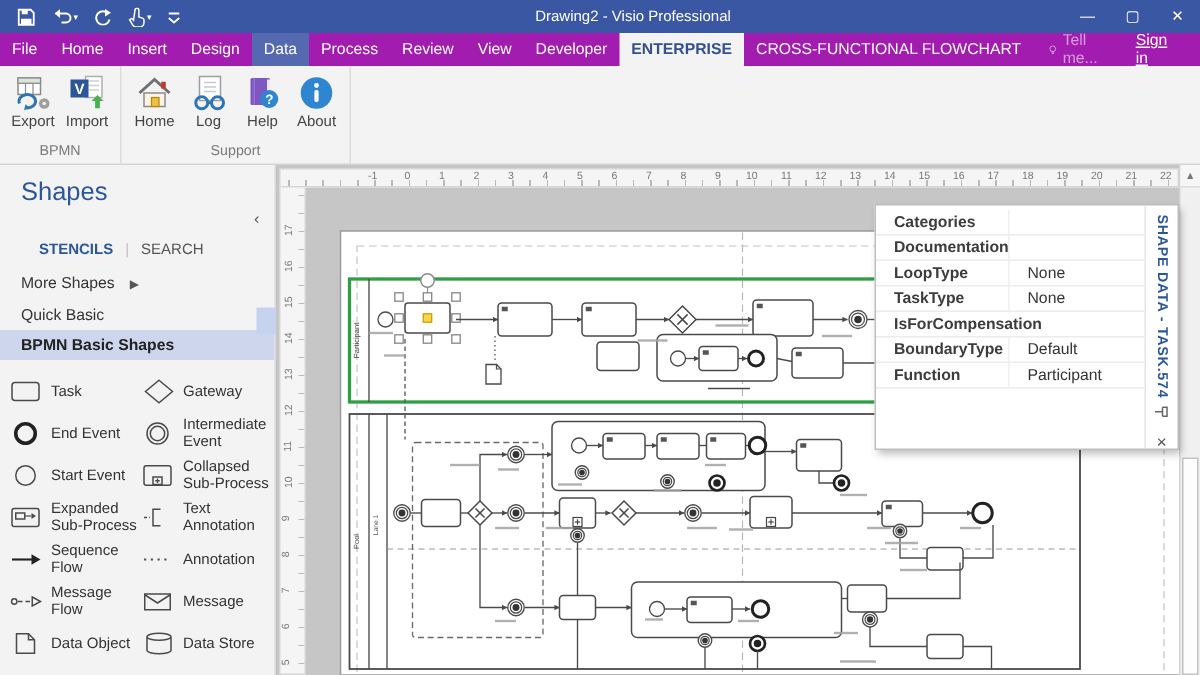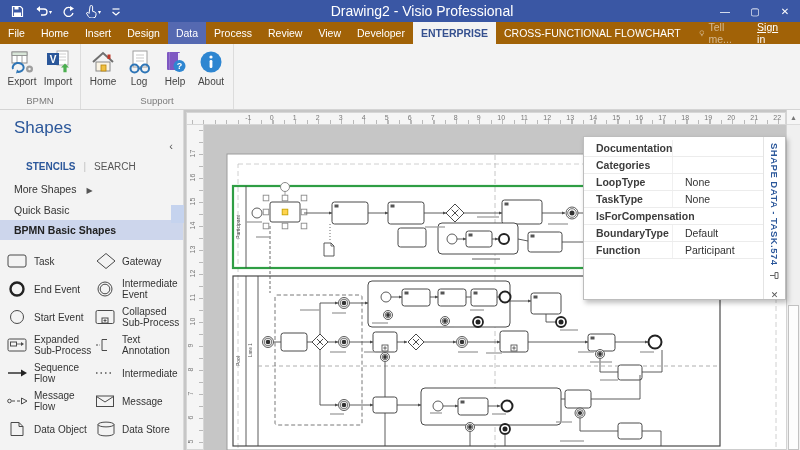--- a/index.html
+++ b/index.html
@@ -5,26 +5,26 @@
   * { margin:0; padding:0; box-sizing:border-box; }
   html,body { width:800px; height:450px; overflow:hidden; font-family:"Liberation Sans", sans-serif; background:#c6c6c6; }
   .app { position:relative; width:800px; height:450px; }
 
   
   .titlebar { position:absolute; top:0; left:0; width:800px; height:22px; background:#3a57a4; display:flex; align-items:center; }
   .qat { display:flex; align-items:center; gap:4px; padding-left:8px; }
   .qat .qbtn { display:flex; align-items:center; color:#fff; height:18px; padding:0 3px; }
   .qat svg { display:block; }
   .qat .drop { font-size:6px; color:#fff; margin-left:1px; }
-  .wintitle { position:absolute; left:0; right:0; text-align:center; color:#fff; font-size:14px; pointer-events:none;padding-left:44px; }
+  .wintitle { position:absolute; left:0; right:0; text-align:center; color:#fff; font-size:10px; pointer-events:none;padding-left:44px; }
   .winbtns { margin-left:auto; display:flex; height:22px; }
   .winbtn { width:30px; height:22px; color:#fff; font-size:10px; display:flex; align-items:center; justify-content:center; }
 
   
-  .tabbar { position:absolute; top:22px; left:0; width:800px; height:22px; background:#a16207; display:flex; align-items:stretch; }
+  .tabbar { position:absolute; top:22px; left:0; width:800px; height:22px; background:#a21caf; display:flex; align-items:stretch; }
   #tabs { display:flex; align-items:stretch; }
   .tab { color:#fff; font-size:10.5px; padding:0 8px; display:flex; align-items:center; white-space:nowrap; }
   .tab.hl { background:#5569b1; }
   .tab.active { background:#f3f3f3; color:#35508f; font-weight:bold; }
   .tab-right { margin-left:auto; display:flex; align-items:center; }
   .tellme { color:rgba(255,255,255,.55); font-size:10.5px; display:flex; align-items:center; gap:4px; padding:0 10px; }
   .signin { color:#fff; font-size:10.5px; padding:0 12px;text-decoration:underline; }
   .closedoc { color:#fff; font-size:10px; padding:0 10px; }
 
   
@@ -323,21 +323,21 @@
             <svg width="24" height="18" viewBox="0 0 24 18">
               <path d="M2 9 h14" stroke="#222" stroke-width="1.4"></path>
               <path d="M15 5.5 L21 9 L15 12.5 z" fill="#222"></path>
             </svg>
             <span class="slabel">Sequence Flow</span>
           </div>
           <div class="sitem">
             <svg width="24" height="18" viewBox="0 0 24 18">
               <path d="M2 9 h18" stroke="#555" stroke-width="1.4" stroke-dasharray="1.5,3"></path>
             </svg>
-            <span class="slabel">Intermediate</span>
+            <span class="slabel">Annotation</span>
           </div>
           <div class="sitem">
             <svg width="24" height="18" viewBox="0 0 24 18">
               <circle cx="3.5" cy="9" r="1.8" fill="none" stroke="#4a4a4a" stroke-width="1"></circle>
               <path d="M6 9 h9" stroke="#4a4a4a" stroke-width="1" stroke-dasharray="3,2"></path>
               <path d="M15.5 6 L21 9 L15.5 12 z" fill="none" stroke="#4a4a4a" stroke-width="1"></path>
             </svg>
             <span class="slabel">Message Flow</span>
           </div>
           <div class="sitem">
@@ -619,25 +619,25 @@
         <line x1="492" y1="414" x2="506" y2="414" stroke="#a3a3a3" stroke-width="1.6" opacity="0.85"></line>
         <line x1="372" y1="323" x2="388" y2="323" stroke="#a3a3a3" stroke-width="1.6" opacity="0.85"></line>
         <line x1="436" y1="327" x2="454" y2="327" stroke="#a3a3a3" stroke-width="1.6" opacity="0.85"></line>
         <line x1="470" y1="310" x2="484" y2="310" stroke="#a3a3a3" stroke-width="1.6" opacity="0.85"></line>
         <line x1="600" y1="380" x2="618" y2="380" stroke="#a3a3a3" stroke-width="1.6" opacity="0.85"></line>
       </svg>
 
     <div class="sdp">
       <div class="sd-rows" id="sd-rows">
           <div class="sd-row">
+            <span class="sd-label">Categories</span>
+            <span class="sd-value"></span>
+          </div>
+          <div class="sd-row">
             <span class="sd-label">Documentation</span>
-            <span class="sd-value"></span>
-          </div>
-          <div class="sd-row">
-            <span class="sd-label">Categories</span>
             <span class="sd-value"></span>
           </div>
           <div class="sd-row">
             <span class="sd-label">LoopType</span>
             <span class="sd-value">None</span>
           </div>
           <div class="sd-row">
             <span class="sd-label">TaskType</span>
             <span class="sd-value">None</span>
           </div>

